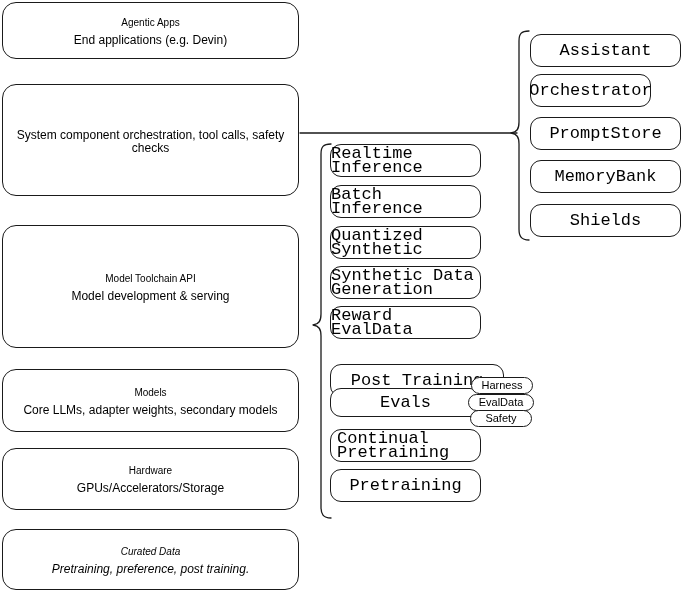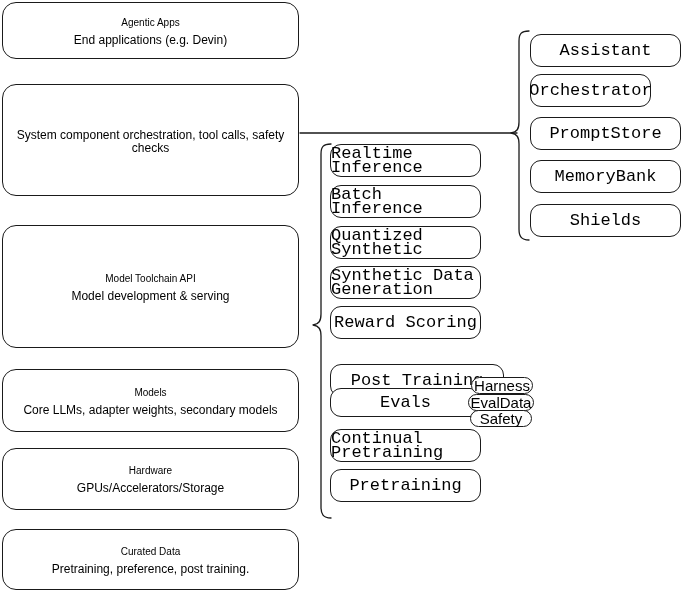--- a/index.html
+++ b/index.html
@@ -63,21 +63,21 @@
   }
   .pill {
     position: absolute;
     box-sizing: border-box;
     border: 1.3px solid #1a1a1a;
     border-radius: 999px;
     background: #ffffff;
     display: flex;
     align-items: center;
     justify-content: center;
-    font-size: 15px;
+    font-size: 11px;
     line-height: 13px;
     color: #000;
   }
   svg { display: block; overflow: visible; }
 </style>
 </head>
 <body>
 
 <svg id="canvas" width="682" height="591" viewBox="0 0 682 591" xmlns="http://www.w3.org/2000/svg">
   <g fill="none" stroke="#1a1a1a" stroke-width="1.3" stroke-linecap="round" stroke-linejoin="round">
@@ -119,47 +119,47 @@
 <div class="box stack-box" style="left:2px; top:369px; width:297px; height:63px;">
   <div class="stack-title">Models</div>
   <div class="stack-sub">Core LLMs, adapter weights, secondary models</div>
 </div>
 
 <div class="box stack-box" style="left:2px; top:448px; width:297px; height:62px;">
   <div class="stack-title">Hardware</div>
   <div class="stack-sub">GPUs/Accelerators/Storage</div>
 </div>
 
-<div class="box stack-box" style="left:2px; top:529px; width:297px; height:61px;">
+<div class="box stack-box" style="left:2px; top:529px; width:297px; height:61px;font-style:italic;">
   <div class="stack-title">Curated Data</div>
   <div class="stack-sub">Pretraining, preference, post training.</div>
 </div>
 
 <div class="chip" style="left:330px; top:144px; width:151px; height:33px;">
   <span>Realtime Inference</span>
 </div>
 <div class="chip" style="left:330px; top:185px; width:151px; height:33px;">
   <span>Batch Inference</span>
 </div>
 <div class="chip" style="left:330px; top:226px; width:151px; height:33px;">
   <span>Quantized Synthetic</span>
 </div>
 <div class="chip" style="left:330px; top:266px; width:151px; height:33px;">
   <span>Synthetic Data Generation</span>
 </div>
 <div class="chip" style="left:330px; top:306px; width:151px; height:33px;">
-  <span>Reward Scoring</span>
+  <span>Reward EvalData</span>
 </div>
 <div class="chip" style="left:330px; top:348px; width:174px; height:33px;margin-top:16px;">
   <span>Post Training</span>
 </div>
 <div class="chip" style="left:330px; top:388px; width:151px; height:29px;">
   <span>Evals</span>
 </div>
-<div class="chip" style="left:330px; top:429px; width:151px; height:33px;">
+<div class="chip" style="left:330px; top:429px; width:151px; height:33px;padding-left:6px;">
   <span>Continual Pretraining</span>
 </div>
 <div class="chip" style="left:330px; top:469px; width:151px; height:33px;">
   <span>Pretraining</span>
 </div>
 
 <div class="pill" style="left:471px; top:377px; width:62px; height:17px;">
   <span>Harness</span>
 </div>
 <div class="pill" style="left:468px; top:394px; width:66px; height:17px;">

